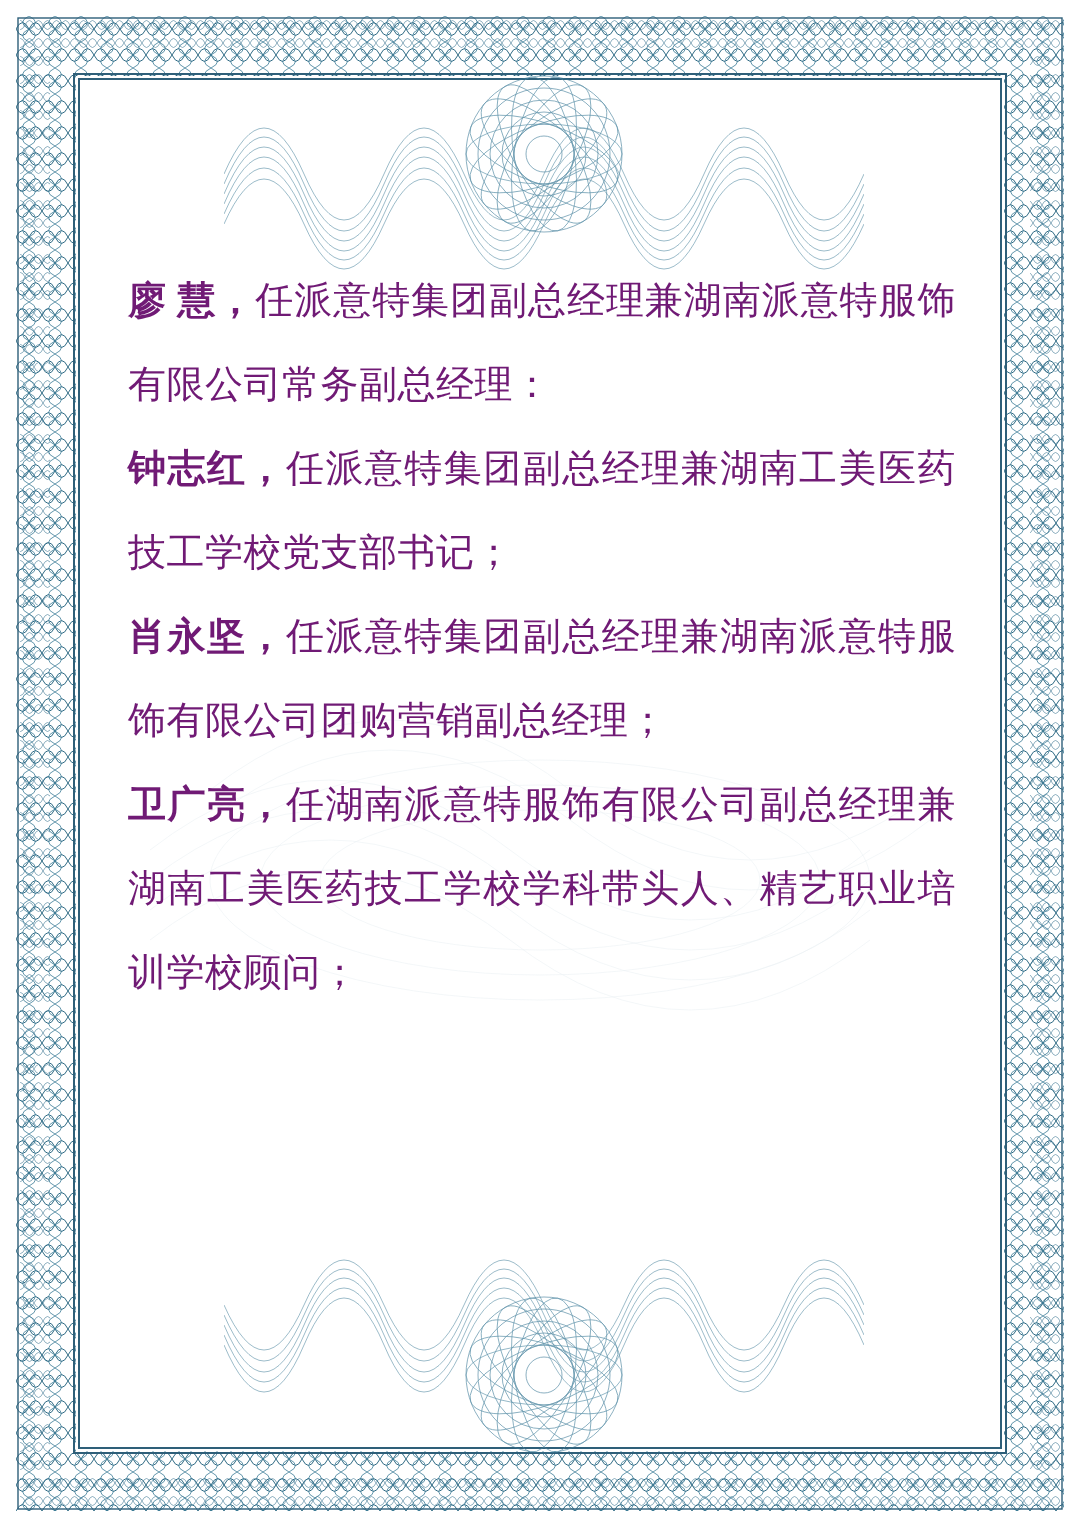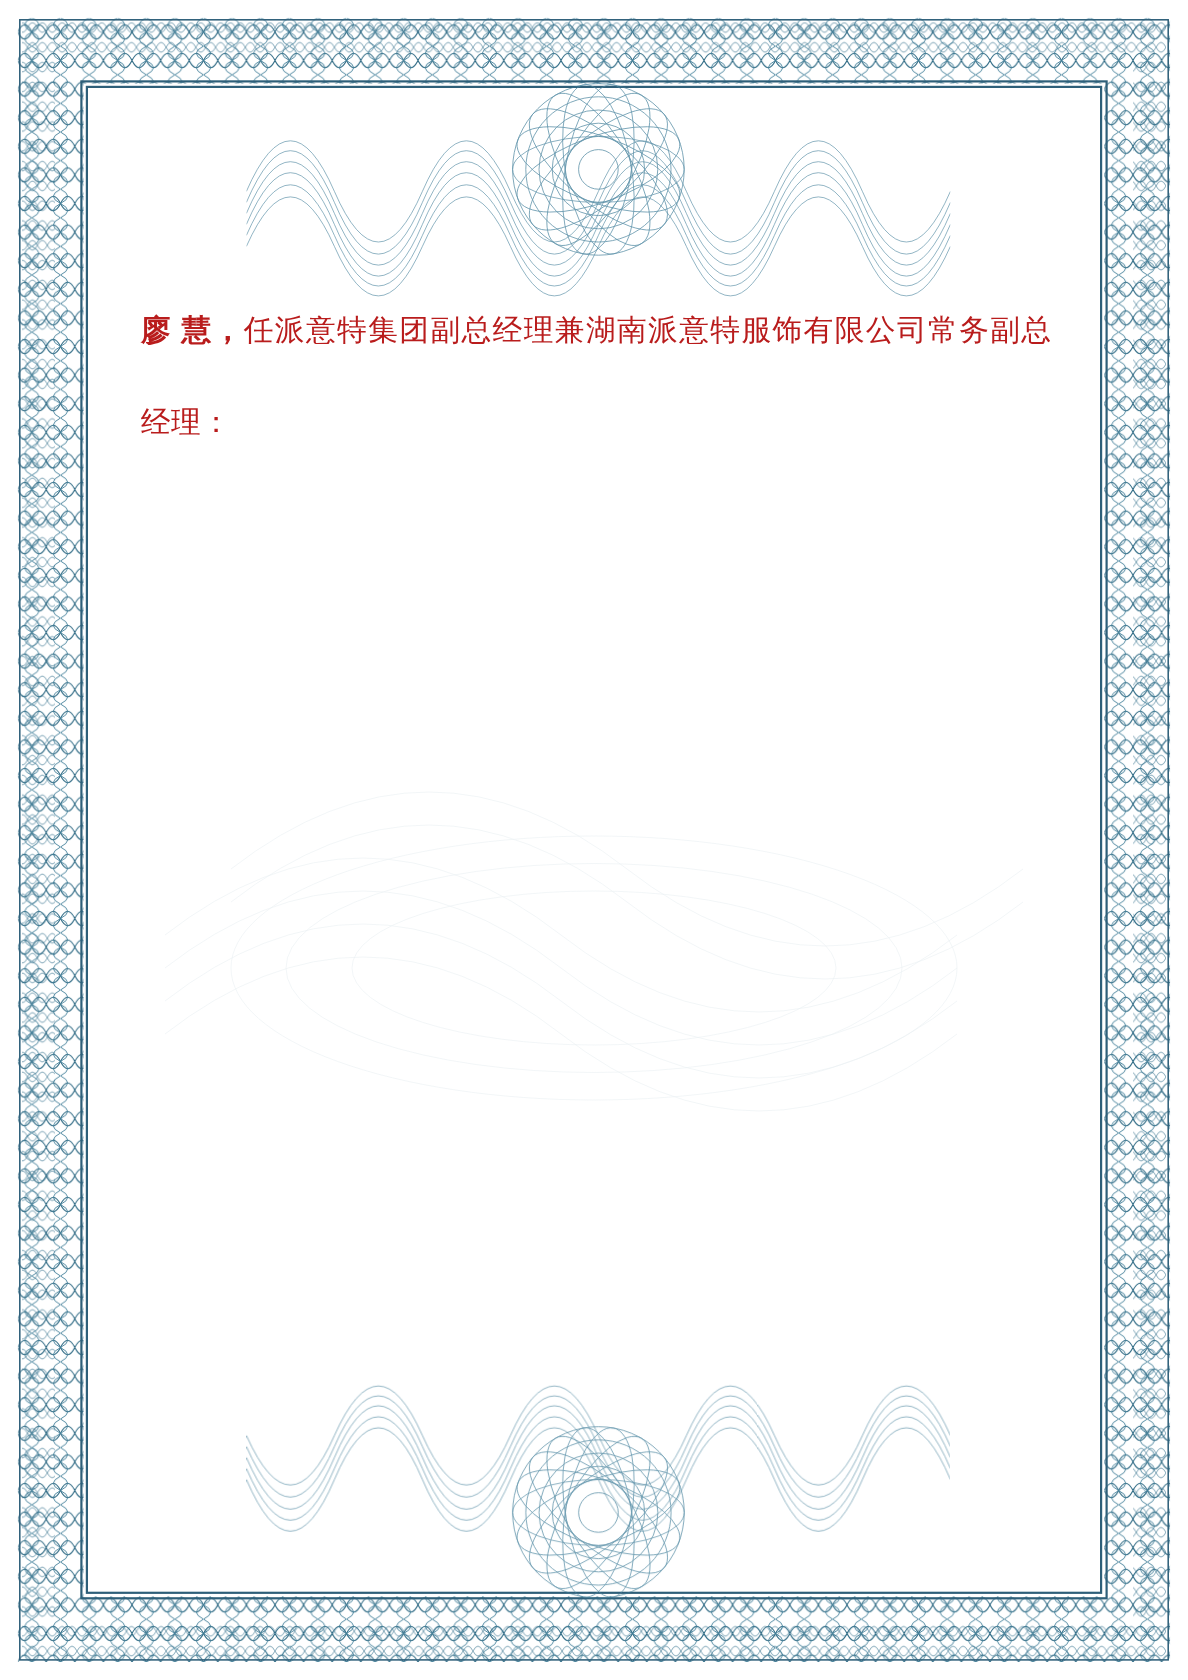--- a/index.html
+++ b/index.html
@@ -55,27 +55,28 @@
 
   
   .content {
     position: absolute;
     left: 128px;
     top: 258px;
     width: 828px;
     z-index: 5;
   }
   .para {
-    font-size: 27px;
+    font-size: 38px;
     line-height: 84px;
-    color: #b91c1c;
+    color: #701a75;
     letter-spacing: .5px;
     text-align: justify;
     text-justify: inter-ideograph;
     margin: 0;
+    font-family: Liberation Serif, serif;
   }
   .para .nm {
     font-weight: bold;
   }
 </style>
 </head>
 <body>
 
 <div class="page">
 
@@ -192,19 +193,28 @@
       </g>
     </svg>
   </div>
 
   <div class="content">
 
     <p class="para">
       <span class="nm">廖 慧，</span><span>任派意特集团副总经理兼湖南派意特服饰有限公司常务副总经理：</span>
     </p>
 
-
-
-
+    <p class="para">
+      <span class="nm">钟志红，</span><span>任派意特集团副总经理兼湖南工美医药技工学校党支部书记；</span>
+    </p>
+
+
+    <p class="para">
+      <span class="nm">肖永坚，</span><span>任派意特集团副总经理兼湖南派意特服饰有限公司团购营销副总经理；</span>
+    </p>
+
+    <p class="para">
+      <span class="nm">卫广亮，</span><span>任湖南派意特服饰有限公司副总经理兼湖南工美医药技工学校学科带头人、精艺职业培训学校顾问；</span>
+    </p>
 
 
   </div>
 </div>
 
 </body></html>

